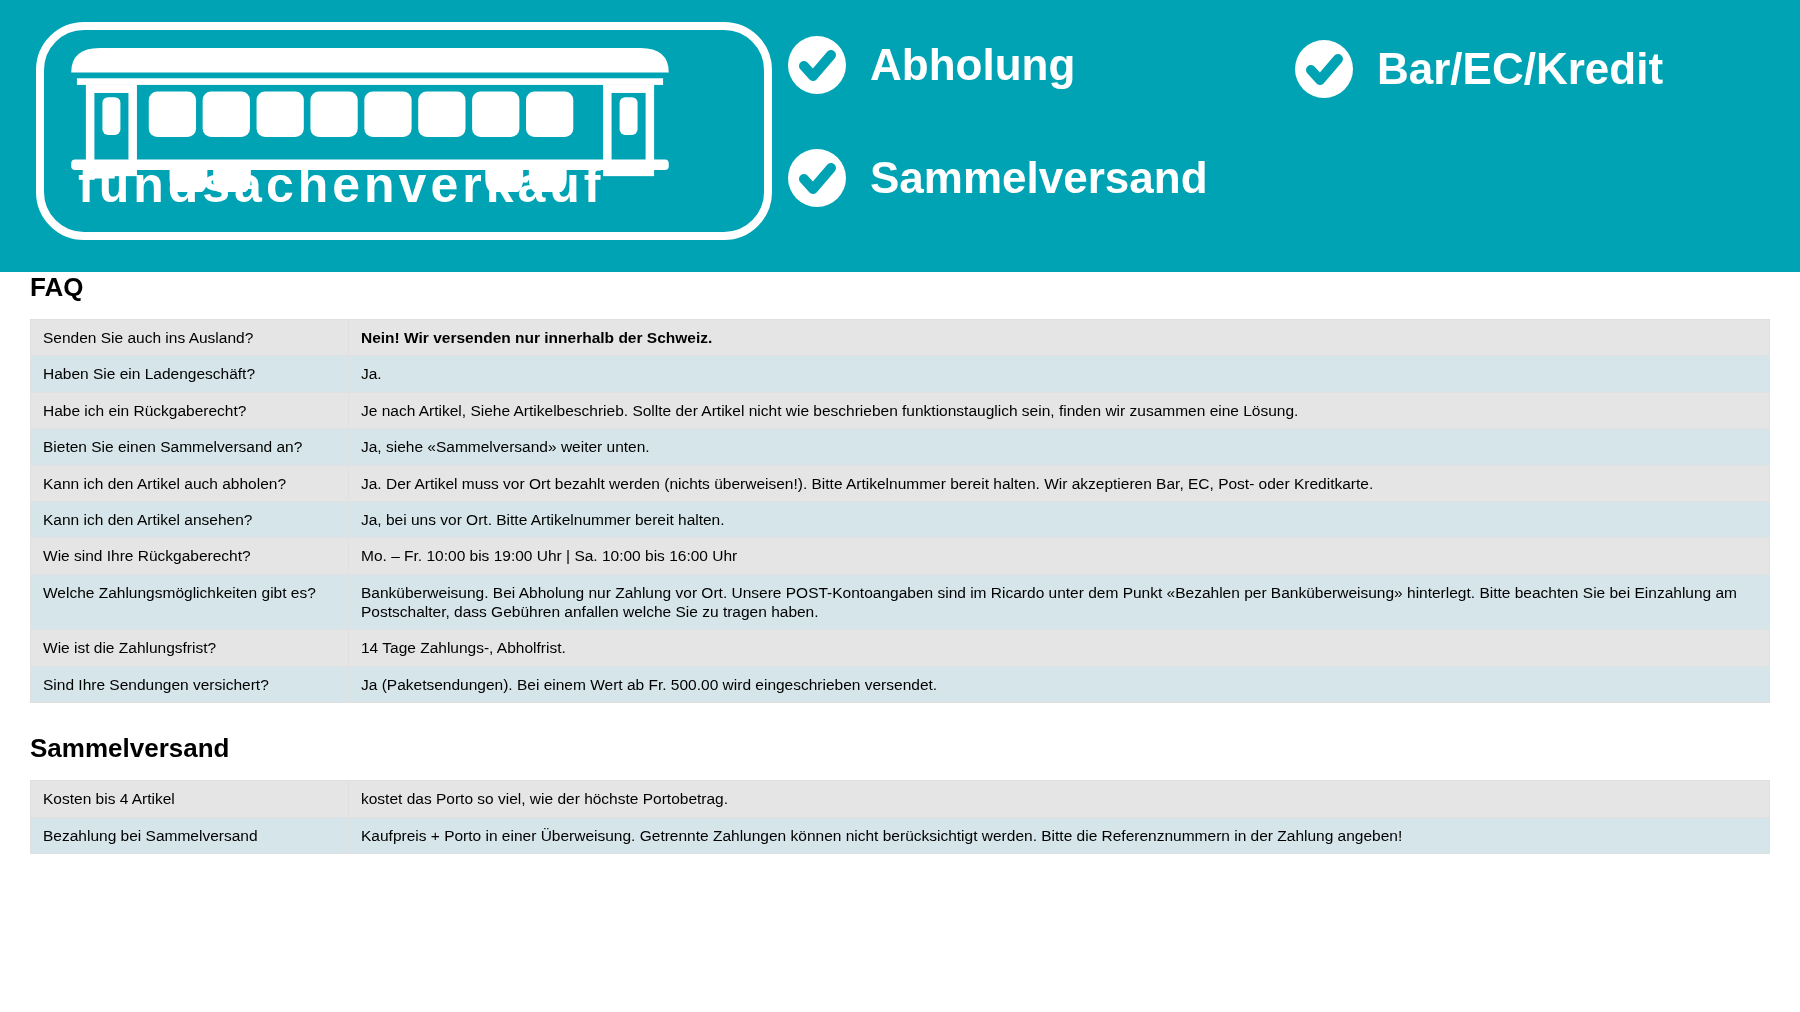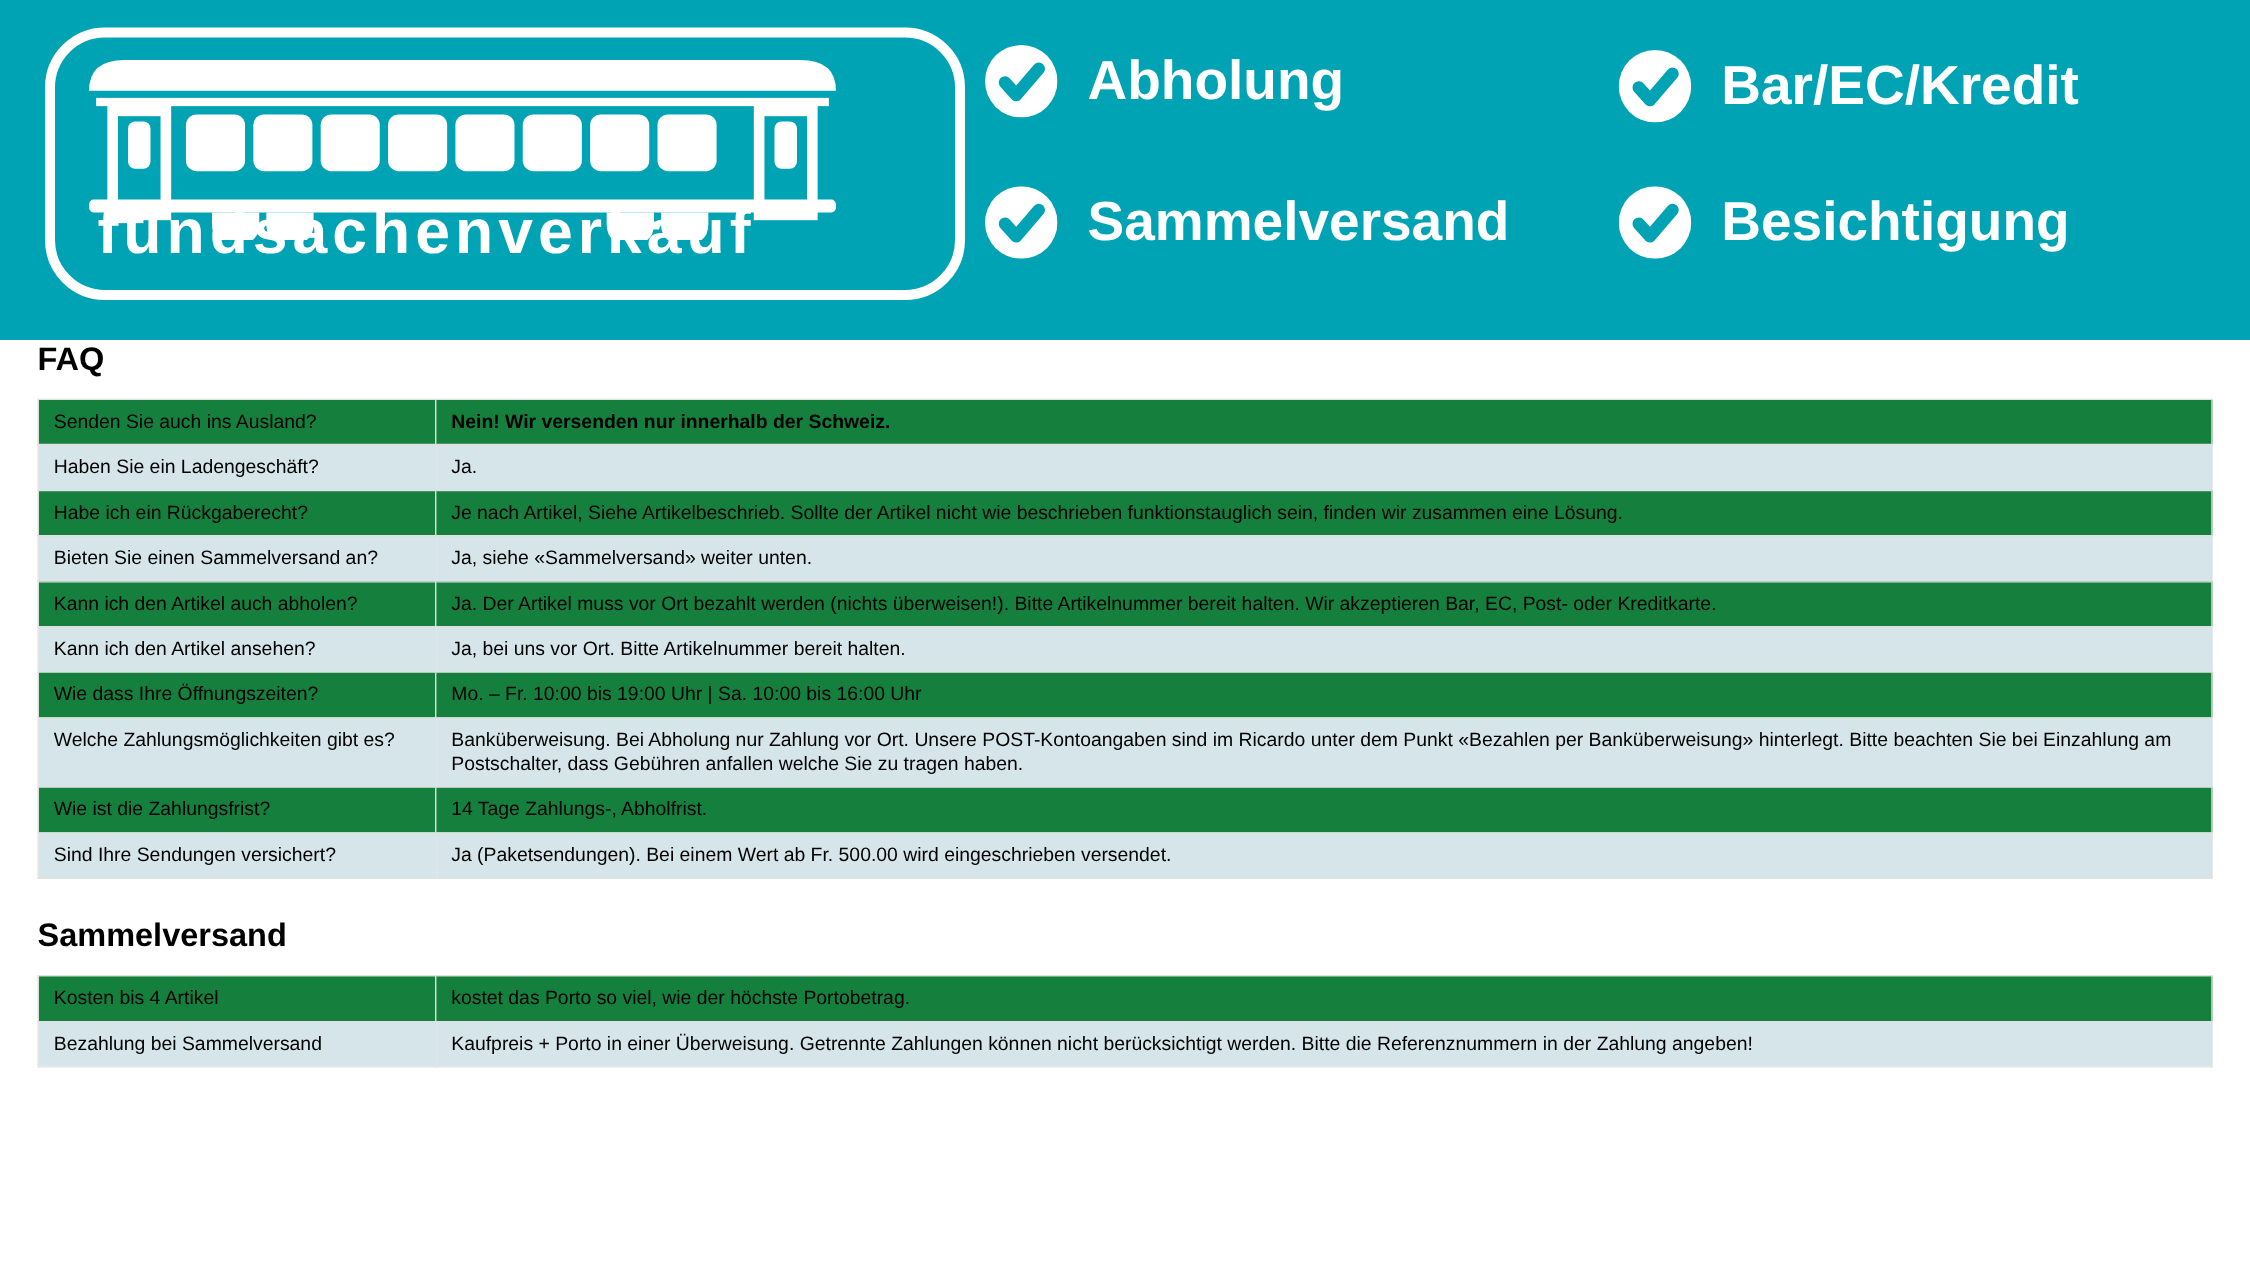--- a/index.html
+++ b/index.html
@@ -59,21 +59,21 @@
   table.qa {
     width: 100%;
     border-collapse: collapse;
     font-size: 15.5px;
     line-height: 1.25;
   }
   table.qa td {
     border: 1px solid #e0e0e0;
     padding: 8px 12px;
     vertical-align: top;
-    background: #15803d;
+    background: #e5e5e5;
   }
   table.qa td.q { width: 318px; }
   table.qa tr:nth-child(even) td { background: #D6E5E9; }
   table.qa td.bold { font-weight: bold; }
 </style>
 </head>
 <body>
 
 <header class="band">
 
@@ -134,27 +134,20 @@
   </div>
 
   <div class="feature f3">
     <svg width="58" height="58" viewBox="0 0 58 58">
       <circle cx="29" cy="29" r="29" fill="#ffffff"></circle>
       <path d="M16 30 L25 40 L43 19" fill="none" stroke="#00A3B4" stroke-width="10" stroke-linecap="round" stroke-linejoin="round"></path>
     </svg>
     <span class="label">Sammelversand</span>
   </div>
 
-  <div class="feature f4">
-    <svg width="58" height="58" viewBox="0 0 58 58">
-      <circle cx="29" cy="29" r="29" fill="#ffffff"></circle>
-      <path d="M16 30 L25 40 L43 19" fill="none" stroke="#00A3B4" stroke-width="10" stroke-linecap="round" stroke-linejoin="round"></path>
-    </svg>
-    <span class="label">Besichtigung</span>
-  </div>
 
 </header>
 
 <main>
 
   <h2 class="section-title">FAQ</h2>
   <table class="qa">
     <tbody>
         <tr>
           <td class="q">Senden Sie auch ins Ausland?</td>
@@ -174,21 +167,21 @@
         </tr>
         <tr>
           <td class="q">Kann ich den Artikel auch abholen?</td>
           <td class="a">Ja. Der Artikel muss vor Ort bezahlt werden (nichts überweisen!). Bitte Artikelnummer bereit halten. Wir akzeptieren Bar, EC, Post- oder Kreditkarte.</td>
         </tr>
         <tr>
           <td class="q">Kann ich den Artikel ansehen?</td>
           <td class="a">Ja, bei uns vor Ort. Bitte Artikelnummer bereit halten.</td>
         </tr>
         <tr>
-          <td class="q">Wie dass Ihre Öffnungszeiten?</td>
+          <td class="q">Wie sind Ihre Rückgaberecht?</td>
           <td class="a">Mo. – Fr. 10:00 bis 19:00 Uhr | Sa. 10:00 bis 16:00 Uhr</td>
         </tr>
         <tr>
           <td class="q">Welche Zahlungsmöglichkeiten gibt es?</td>
           <td class="a">Banküberweisung. Bei Abholung nur Zahlung vor Ort. Unsere POST-Kontoangaben sind im Ricardo unter dem Punkt «Bezahlen per Banküberweisung» hinterlegt. Bitte beachten Sie bei Einzahlung am Postschalter, dass Gebühren anfallen welche Sie zu tragen haben.</td>
         </tr>
         <tr>
           <td class="q">Wie ist die Zahlungsfrist?</td>
           <td class="a">14 Tage Zahlungs-, Abholfrist.</td>
         </tr>

